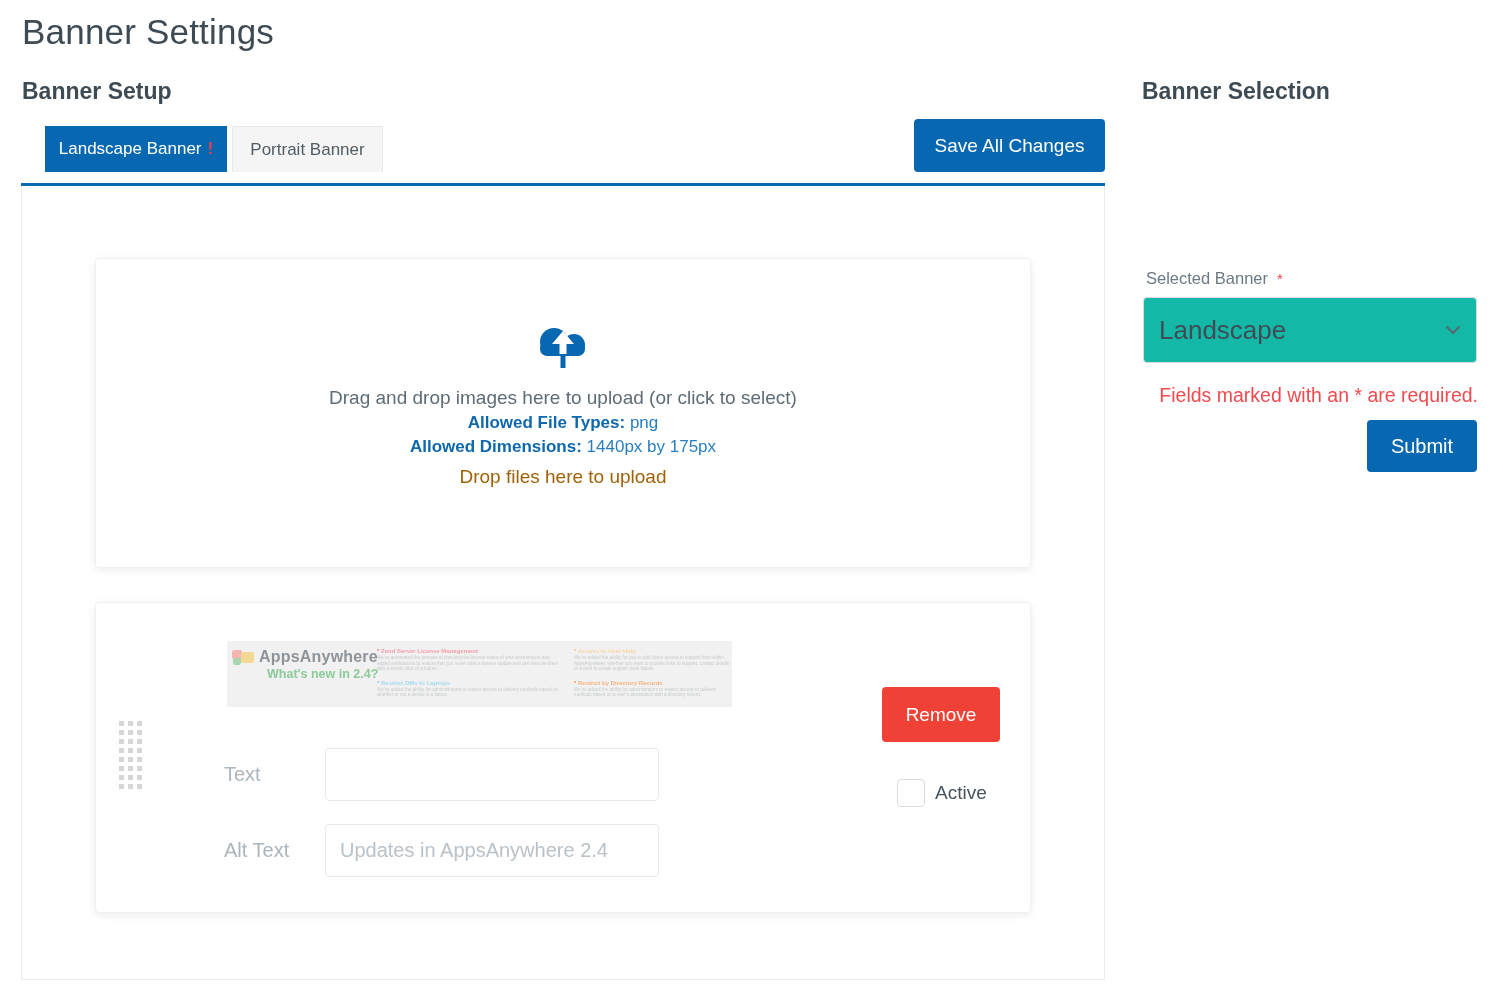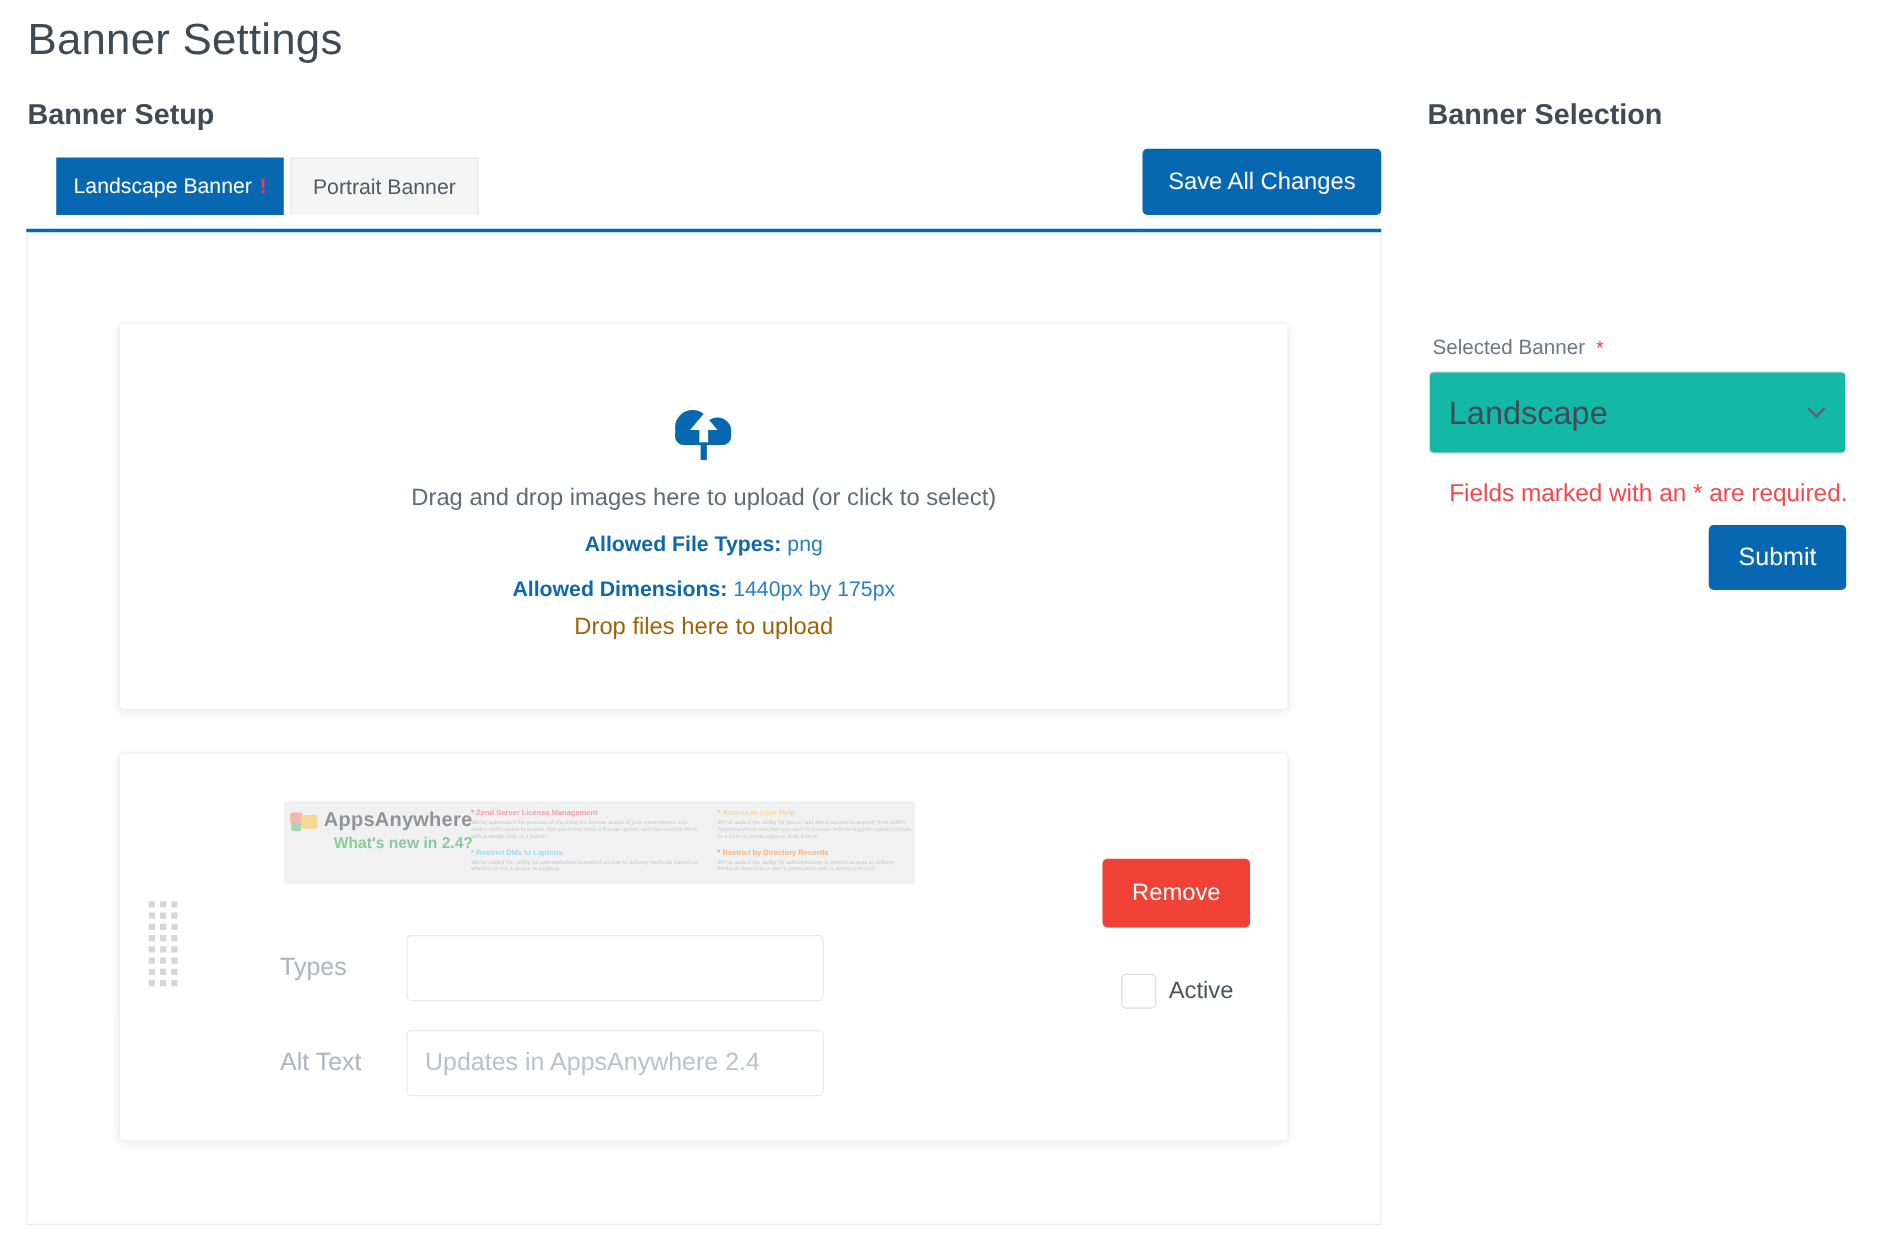--- a/index.html
+++ b/index.html
@@ -21,21 +21,21 @@
   .tab-inactive { width:151px; margin-left:5px; background:#f5f5f5; color:#505c64; border:1px solid #e8e8e8; border-bottom:none; }
   .tab-alert { font-weight:700; margin-left:6px; }
   .tab-underline { position:absolute; left:21px; top:183px; width:1084px; height:3px; background:var(--accent-blue); }
 
   .panel { position:absolute; left:21px; top:186px; width:1084px; height:794px; background:#fff; border-left:1px solid #ececec; border-right:1px solid #ececec; border-bottom:1px solid #ececec; }
 
   .card { position:absolute; left:73px; width:936px; background:#fff; border:1px solid #f0f0f0; border-radius:4px; box-shadow:0 2px 8px rgba(0,0,0,.08); }
   .upload-card { top:72px; height:310px; text-align:center; cursor:pointer; }
   .upload-cloud { margin-top:60px; }
   .upload-line1 { margin-top:6px; font-size:19px; color:#5d6c75; }
-  .upload-meta { margin-top:16px; font-size:17px; color:var(--link-blue); }
+  .upload-meta { margin-top:4px; font-size:17px; color:var(--link-blue); }
   .upload-meta b { color:var(--link-blue-bold); font-weight:700; }
   .upload-drop { margin-top:9px; font-size:19px; color:#a16207; }
 
   .item-card { top:416px; height:311px; }
   .drag-handle { position:absolute; left:23px; top:118px; display:grid; grid-template-columns:repeat(3,5px); grid-auto-rows:5px; gap:4px; cursor:grab; }
   .drag-handle i { background:#d6d6d6; }
 
   .preview { position:absolute; left:131px; top:38px; width:505px; height:66px; background:#f1f1f1; overflow:hidden; }
   .pv-logo-icon { position:absolute; left:5px; top:9px; width:24px; height:15px; }
   .pv-logo-icon i { position:absolute; border-radius:2px; }
@@ -174,21 +174,21 @@
           </div>
           <div class="pv-sec">
             <div class="pv-sec-title" style="color: rgb(245, 178, 126);">Restrict by Directory Records</div>
             <div class="pv-sec-body">We've added the ability for administrators to restrict access to delivery methods based on a user's association with a directory record.</div>
           </div>
         </div>
       </div>
 
       <button class="btn remove-btn">Remove</button>
 
-      <label class="field-label link-row-y">Types</label>
+      <label class="field-label link-row-y">Text</label>
       <input class="text-input link-row-y" type="text" value="" style="">
 
       <input class="active-check" type="checkbox" style="">
       <label class="active-label">Active</label>
 
       <label class="field-label alt-row-y">Alt Text</label>
       <input class="text-input alt-input alt-row-y" type="text" value="Updates in AppsAnywhere 2.4" style="">
 
     </div>
   </div>

